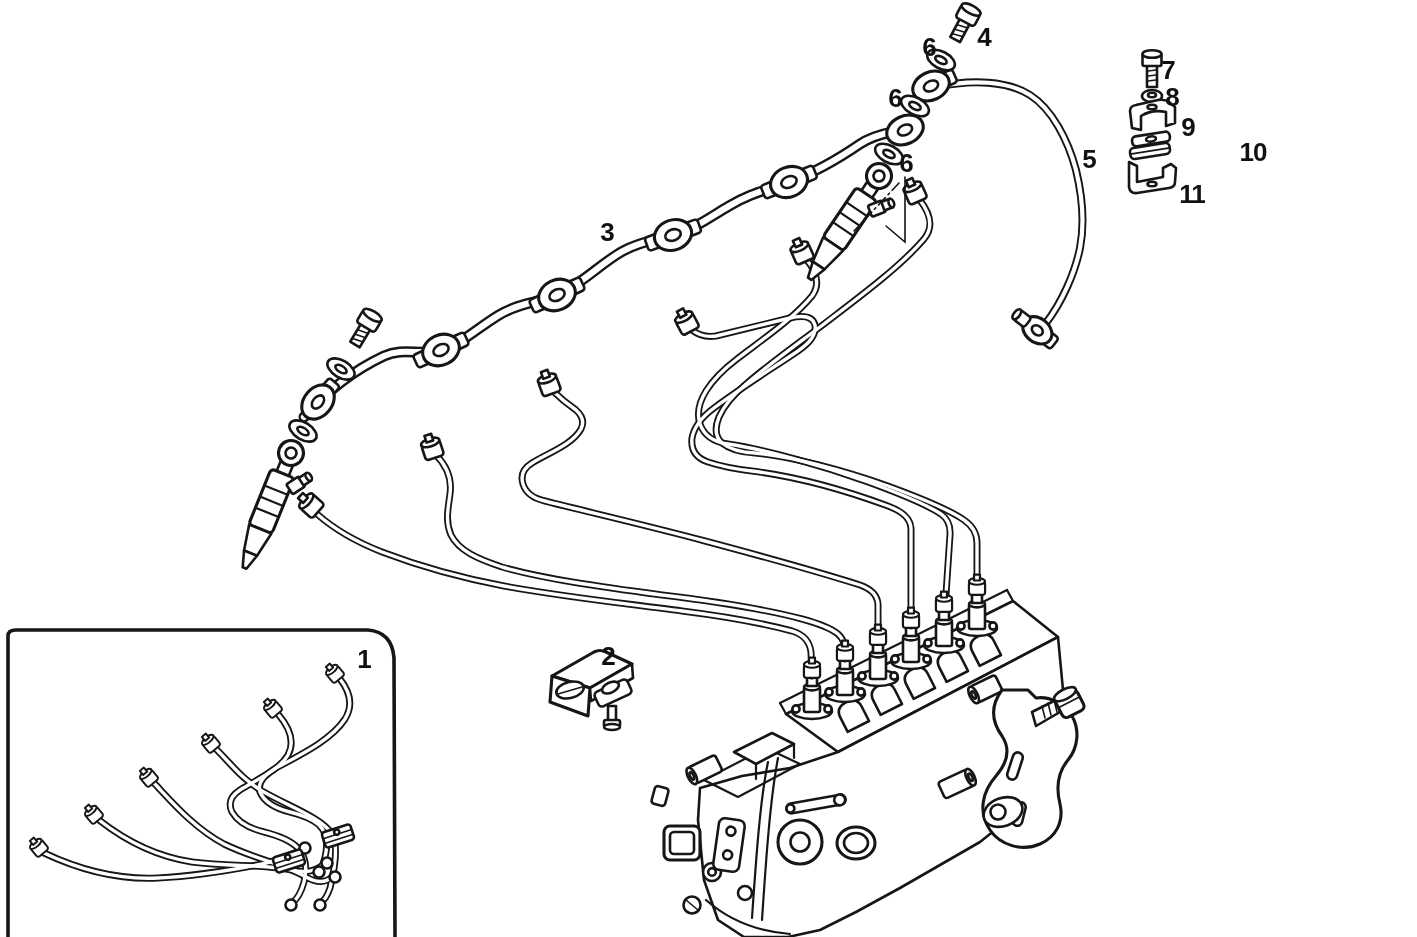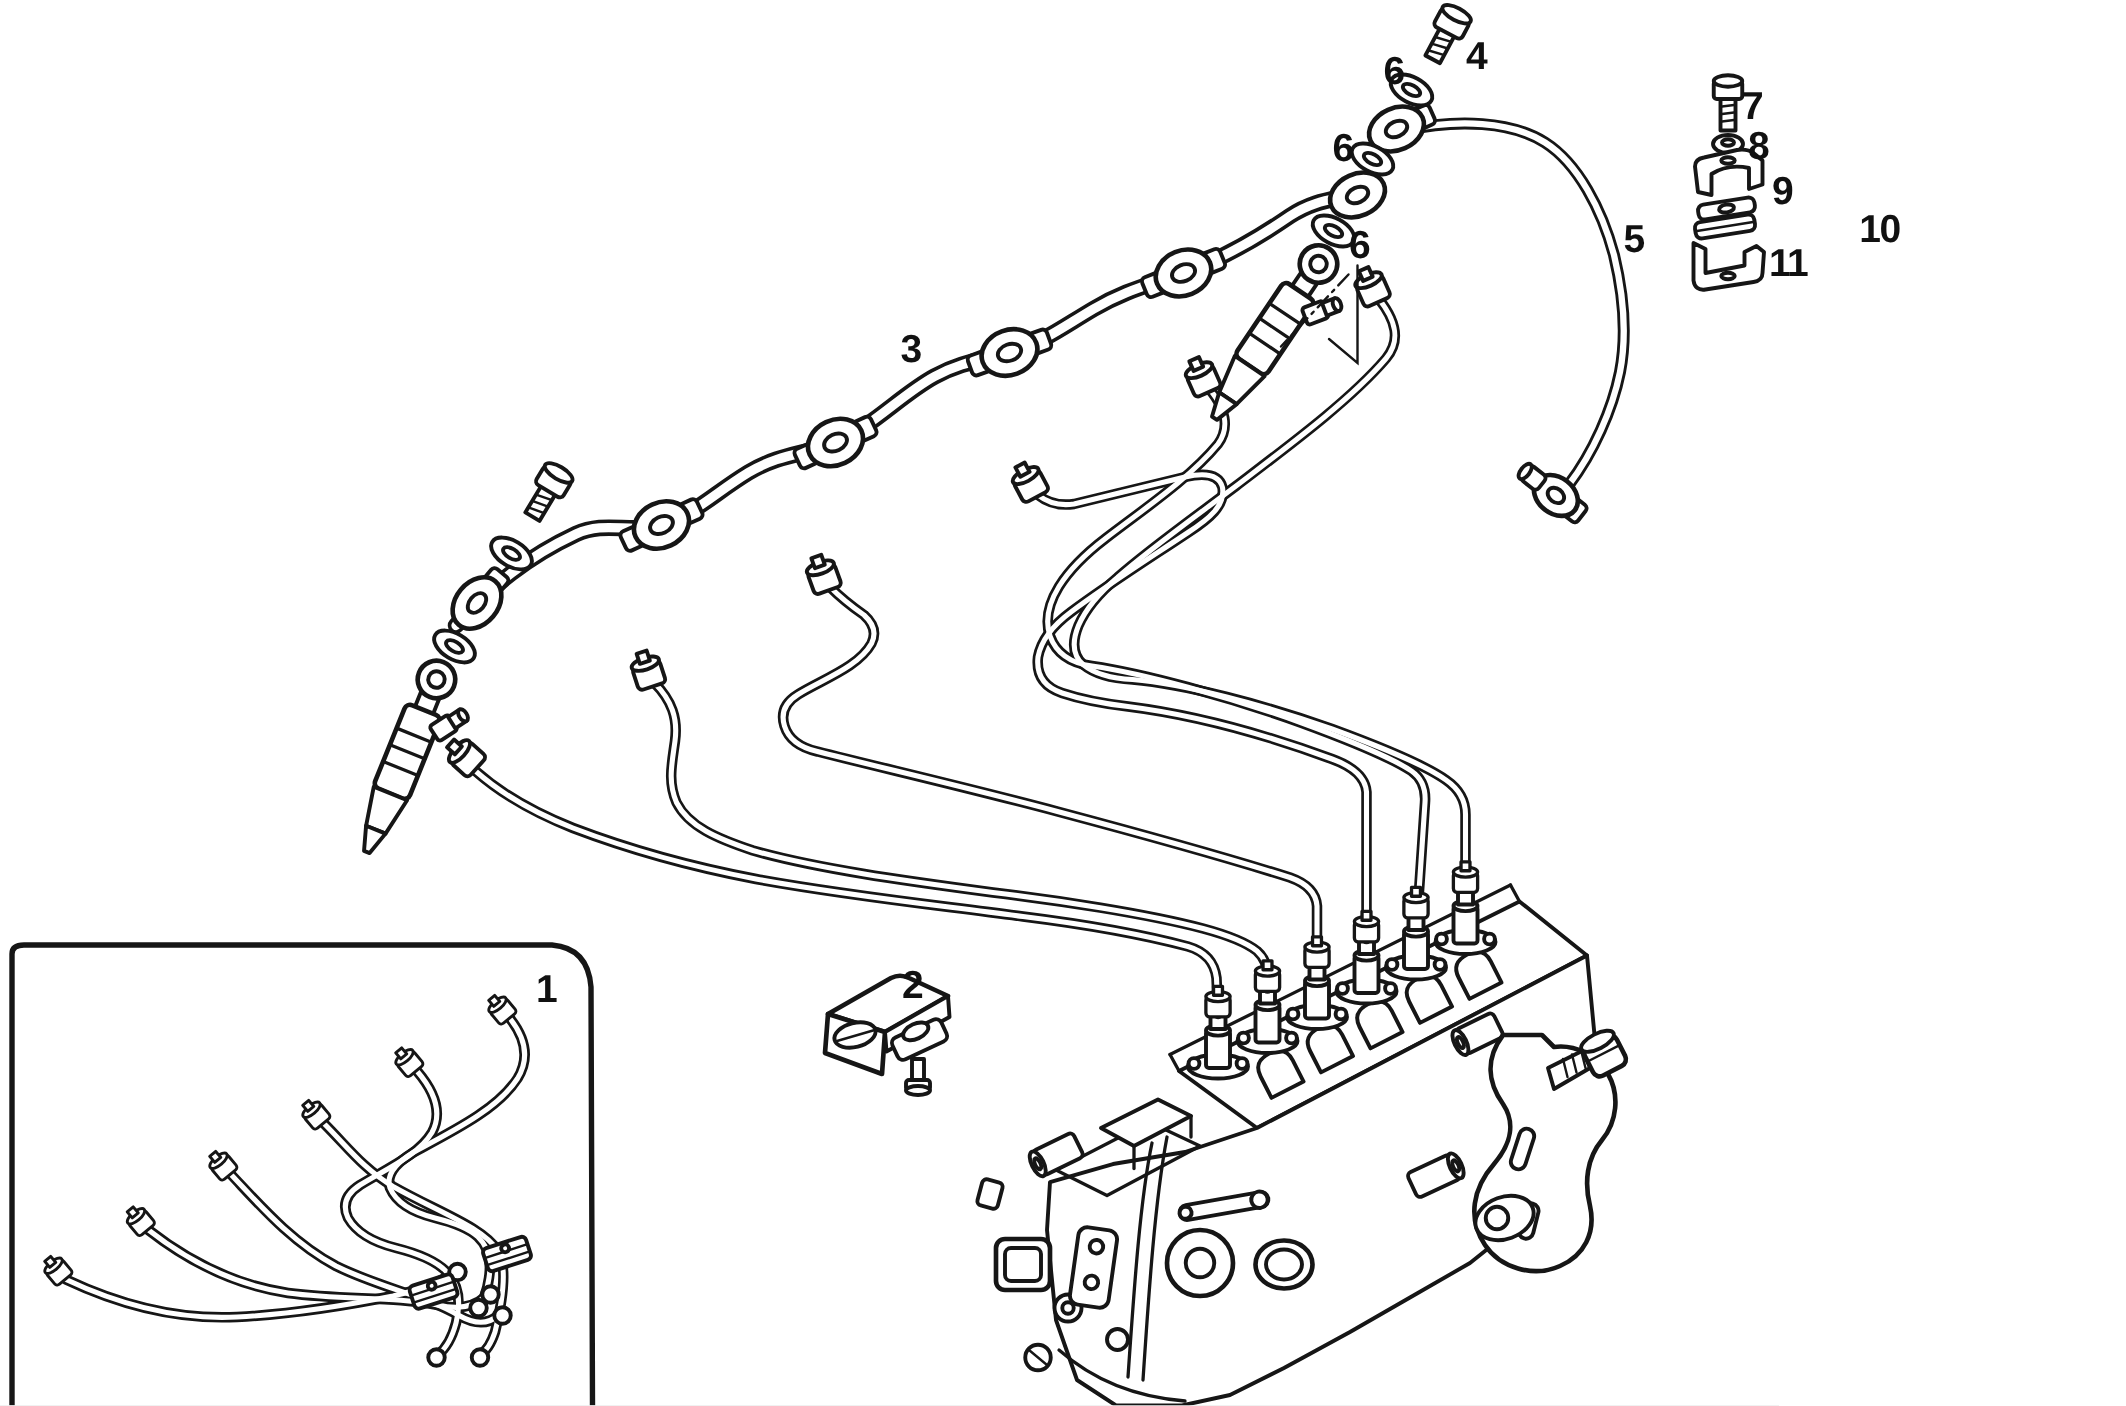--- a/index.html
+++ b/index.html
@@ -32,21 +32,21 @@
   .cpos-2 { left:607px;  top:232px; }
   .cpos-3 { left:984px;  top:37px;  }
   .cpos-4 { left:1089px; top:159px; }
   .cpos-5 { left:929px;  top:47px;  }
   .cpos-6 { left:895px;  top:98px;  }
   .cpos-7 { left:906px;  top:163px; }
   .cpos-8 { left:1168px; top:70px;  }
   .cpos-9 { left:1172px; top:97px;  }
   .cpos-10{ left:1188px; top:127px; }
   .cpos-11{ left:1253px; top:152px; }
-  .cpos-12{ left:1192px; top:175px; }
+  .cpos-12{ left:1192px; top:194px; }
 </style>
 </head>
 <body>
 
 <div class="stage">
 
 <svg class="art" width="1417" height="937" viewBox="0 0 1417 937">
   <defs>
 
     <path id="rail" d="M 304,417 C 328,390 352,371 384,356 C 404,347 420,356 441,350

